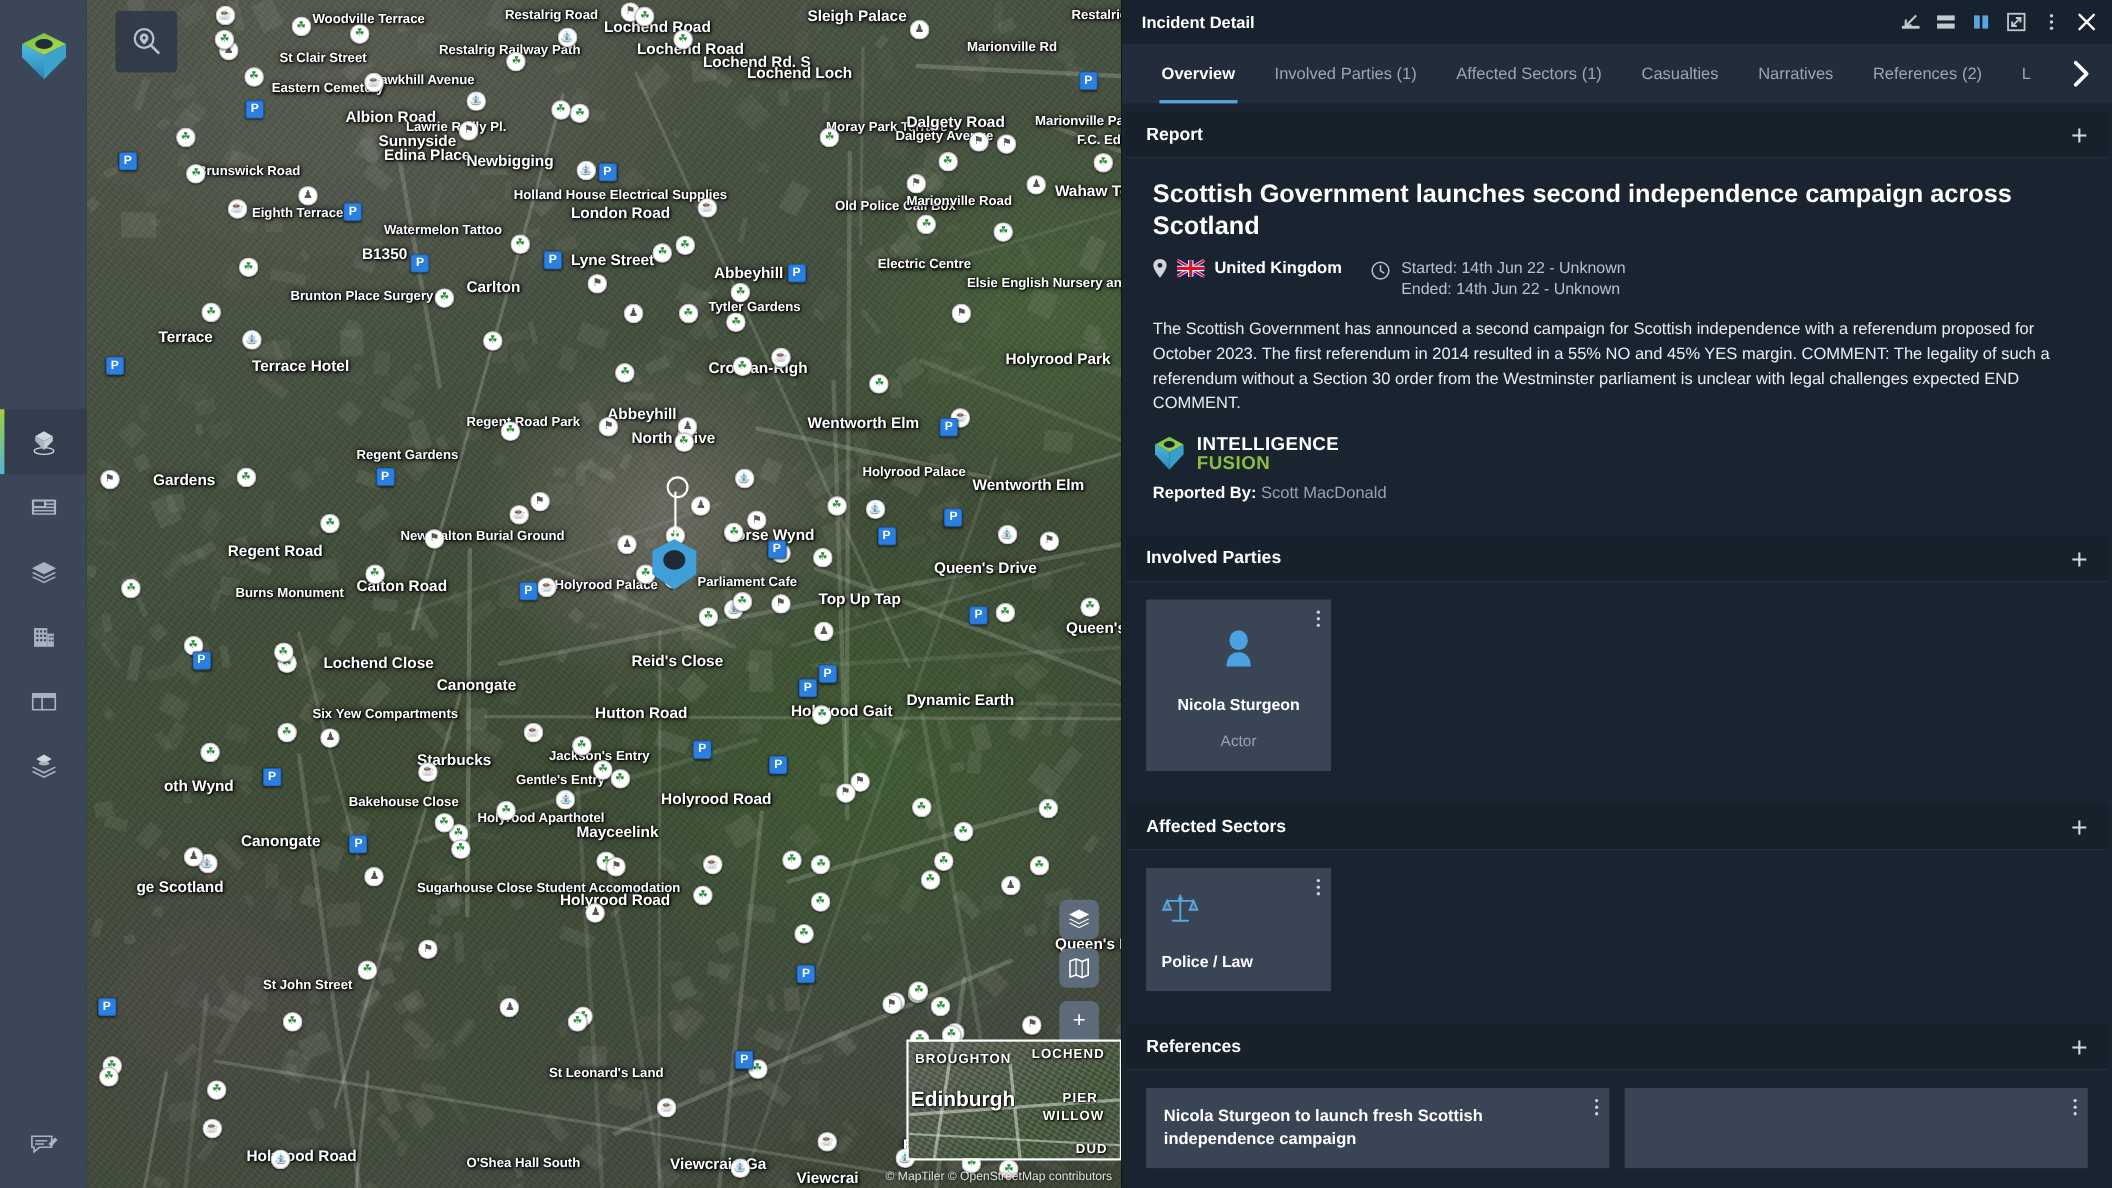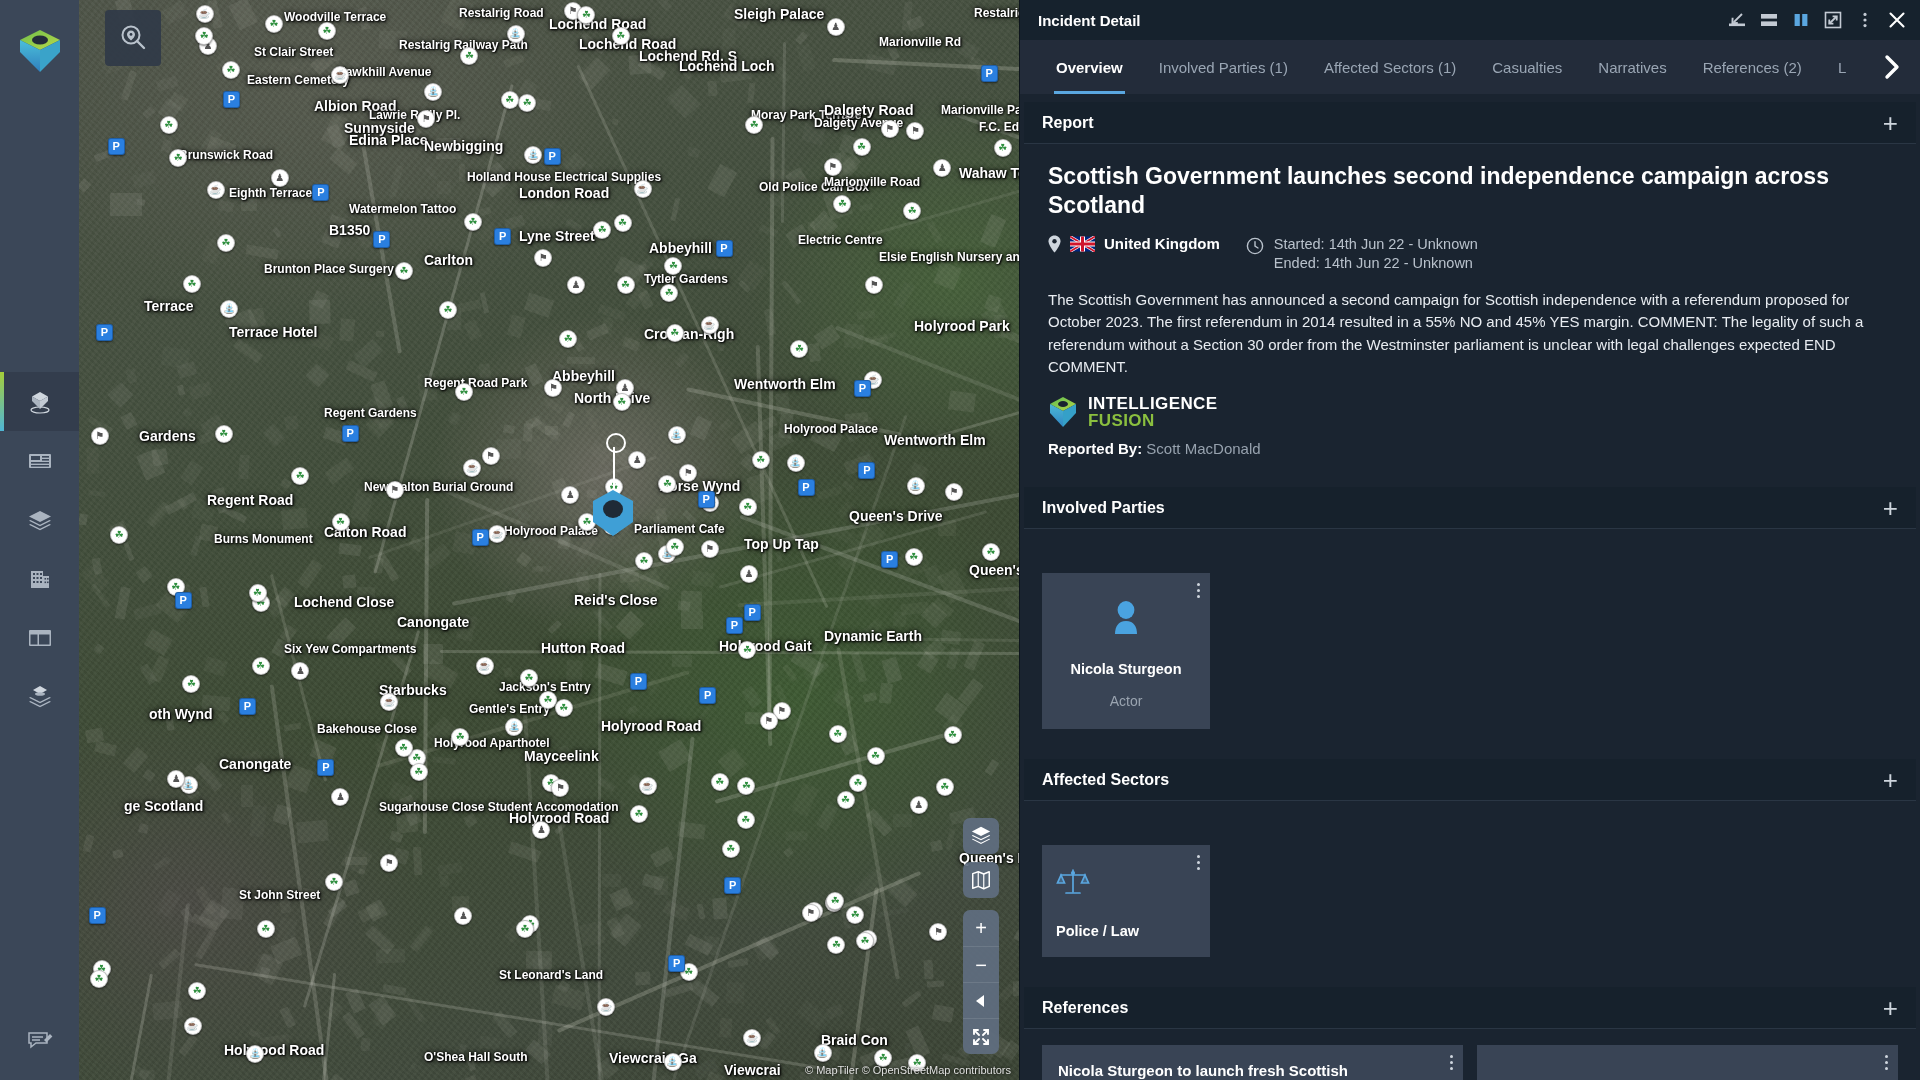--- a/index.html
+++ b/index.html
@@ -262,21 +262,21 @@
   .brand-text .l1 { color: #fff; font-size: 17px; font-weight: 700; letter-spacing: .4px; }
   .brand-text .l2 { color: #8bbf3f; font-size: 17px; font-weight: 600; letter-spacing: .4px; }
   .reported { padding: 10px 24px 18px 24px; font-size: 15px; }
   .reported .k { color: #fff; font-weight: 700; }
   .reported .v { color: #97a2ae; }
 
   .tile-wrap { display: flex; gap: 14px; padding: 16px 18px 18px 18px; }
   .tile {
     width: 168px; background: #394455; position: relative;
     padding: 26px 10px 20px 10px;
-    display: flex; flex-direction: column; align-items: center; margin-top: 28px;
+    display: flex; flex-direction: column; align-items: center;
   }
   .tile.short { padding-bottom: 16px; }
   .tile-kebab { position: absolute; right: 10px; top: 10px; }
   .tile-name { color: #fff; font-size: 14.5px; font-weight: 700; margin-top: 18px; text-align: center; }
   .tile-role { color: #9aa4b0; font-size: 14px; margin-top: 16px; }
   .tile.sector { align-items: flex-start; padding: 22px 14px 18px 14px; }
   .tile.sector .tile-name { margin-top: 26px; text-align: left; }
 
   .ref-wrap { display: flex; gap: 14px; padding: 16px 18px 0 18px; }
   .ref-card {
@@ -1265,20 +1265,33 @@
               <path d="M7 17 H3 V13"></path>
             <path d="M3.6 3.6 L8 8"></path>
               <path d="M16.4 3.6 L12 8"></path>
               <path d="M16.4 16.4 L12 12"></path>
               <path d="M3.6 16.4 L8 12"></path>
           </g>
         </svg>
       </div>
     </div>
 
+    <div class="mini-map">
+      <div class="mm-noise"></div>
+      <div class="mm-road" style="left:0;top:58px;width:196px;height:3px;transform:rotate(-4deg)"></div>
+      <div class="mm-road" style="left:30px;top:0;width:2.5px;height:110px;transform:rotate(9deg)"></div>
+      <div class="mm-road" style="left:95px;top:10px;width:2.5px;height:100px;transform:rotate(-6deg)"></div>
+      <div class="mm-road" style="left:0;top:88px;width:196px;height:2px;transform:rotate(3deg)"></div>
+      <div class="mm-label" style="left:6px;top:8px;font-size:12px;letter-spacing:1px">BROUGHTON</div>
+      <div class="mm-label" style="left:112px;top:4px;font-size:12px;letter-spacing:1px">LOCHEND</div>
+      <div class="mm-label" style="left:2px;top:42px;font-size:19px">Edinburgh</div>
+      <div class="mm-label" style="left:140px;top:44px;font-size:12px;letter-spacing:1px">PIER</div>
+      <div class="mm-label" style="left:122px;top:60px;font-size:12px;letter-spacing:1px">WILLOW</div>
+      <div class="mm-label" style="left:152px;top:90px;font-size:12px;letter-spacing:1px">DUD</div>
+    </div>
 
     <div class="loc-stem"></div>
     <div class="loc-pin">
       <svg viewBox="0 0 52 62" width="52" height="62">
         <path d="M26 8 L46 19 L46 40 L26 54 L6 40 L6 19 Z" fill="#3f9fd6"></path>
         <ellipse cx="26" cy="27" rx="10" ry="9" fill="#1f2a36"></ellipse>
       </svg>
     </div>
 
     <div class="attribution">© MapTiler © OpenStreetMap contributors</div>

